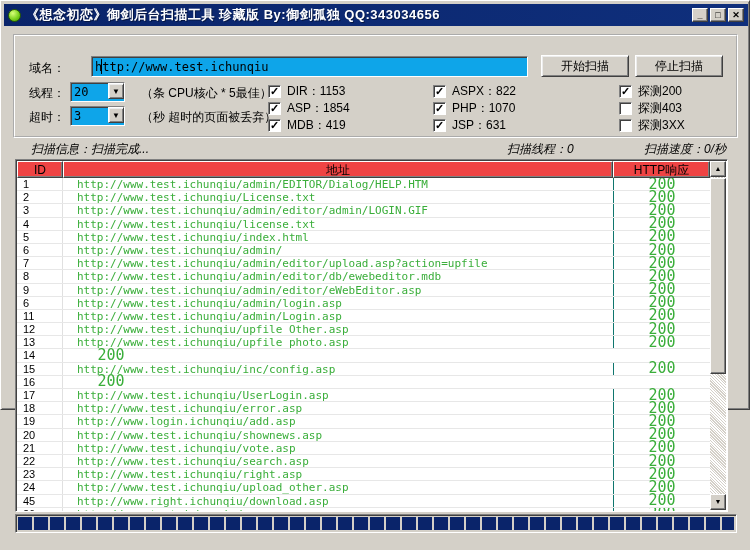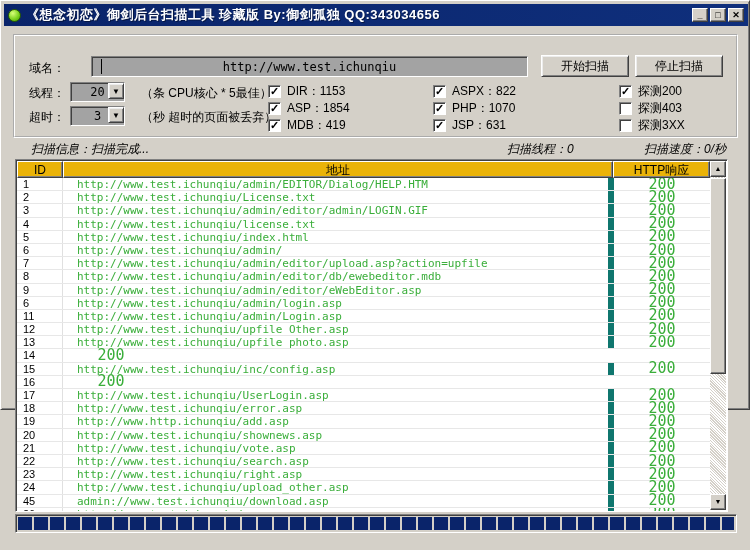--- a/index.html
+++ b/index.html
@@ -21,22 +21,22 @@
     white-space:nowrap; text-shadow:1px 1px 0 rgba(0,0,0,.4); }
   .winbtns { position:absolute; right:4px; top:4px; display:flex; gap:2px; }
   .winbtn { width:16px; height:14px; background:#d4d0c8; font-size:9px; line-height:12px;
     text-align:center; color:#000; font-weight:bold;
     border:1px solid; border-color:#fff #404040 #404040 #fff;
     box-shadow: inset -1px -1px 0 #808080; cursor:default; }
 
   
   .raised { background:#d4d0c8; border:1px solid; border-color:#fff #404040 #404040 #fff;
     box-shadow: inset 1px 1px 0 #ececec, inset -1px -1px 0 #808080; }
-  .sunken { background:#a3a3a3; border:1px solid; border-color:#808080 #fff #fff #808080;
-    box-shadow: inset 1px 1px 0 #404040; text-align: center; }
+  .sunken { background:#0ea5e9; border:1px solid; border-color:#808080 #fff #fff #808080;
+    box-shadow: inset 1px 1px 0 #404040; }
 
   .groupbox { position:absolute; left:12px; top:33px; width:725px; height:104px;
     border:2px groove #fff; }
 
   .lbl { position:absolute; font-size:12px; color:#000; white-space:nowrap; }
 
   .field { position:absolute; font-family:"DejaVu Sans Mono", monospace; font-size:12px;
     color:#000; padding:2px 3px; outline:none; }
   #domain-input { left:76px; top:20px; width:437px; height:21px; }
   .caret { position:absolute; left:86px; top:23px; width:1px; height:15px; background:#000; }
@@ -60,32 +60,32 @@
 
   
   .statusrow { position:absolute; left:14px; top:139px; width:750px; height:16px; font-size:12px;font-style:italic; }
 
   
   .table { position:absolute; left:14px; top:158px; width:713px; height:353px;
     background:#fff; border:1px solid; border-color:#808080 #fff #fff #808080;
     box-shadow: inset 1px 1px 0 #404040; overflow:hidden; }
   .thead { position:absolute; left:1px; top:1px; right:17px; height:17px; display:flex; }
   .th { font-size:12px; color:#000; text-align:center; line-height:16px;
-    background:#eab308; border:1px solid; border-color:#fff #404040 #404040 #fff;
+    background:#ef4444; border:1px solid; border-color:#fff #404040 #404040 #fff;
     box-shadow: inset -1px -1px 0 #808080; overflow:hidden; }
   .th-id { width:46px; } .th-url { flex:1; } .th-http { width:97px; }
 
   .tbody { position:absolute; left:1px; top:18px; right:17px; bottom:0; overflow:hidden; }
   .trow { display:flex; height:13.2px; align-items:center;
     border-bottom:1px solid #e7e7e7; background:#fff; }
   .c-id { width:46px; padding-left:6px; font-size:11px; color:#000;
     border-right:1px solid #e0e0e0; height:100%; line-height:13px; }
   .c-url { flex:1; padding-left:14px; font-family:"DejaVu Sans Mono", monospace;
     font-size:11px; color:var(--green); white-space:nowrap; overflow:hidden;
-    border-right:6px solid #0f766e; height:100%; line-height:13px; }
+    border-right:1px solid #0f766e; height:100%; line-height:13px; }
   .c-http { width:96px; text-align:center; font-family:"DejaVu Sans Mono", monospace;
     font-size:15px; color:var(--green); line-height:13px; }
   .partialwrap { height:6px; overflow:hidden; }
 
   
   .vscroll { position:absolute; top:1px; right:1px; width:16px; bottom:1px;
     background:repeating-linear-gradient(45deg,#ffffff 0 1px,#d4d0c8 1px 2px); }
   .sbtn { position:absolute; left:0; width:16px; height:16px; background:#d4d0c8;
     border:1px solid; border-color:#fff #404040 #404040 #fff;
     box-shadow: inset -1px -1px 0 #808080; font-size:7px; text-align:center;
@@ -277,21 +277,21 @@
     <span class="c-url">http://www.test.ichunqiu/UserLogin.asp</span>
     <span class="c-http">200</span>
   </div>
         <div class="trow">
     <span class="c-id">18</span>
     <span class="c-url">http://www.test.ichunqiu/error.asp</span>
     <span class="c-http">200</span>
   </div>
         <div class="trow">
     <span class="c-id">19</span>
-    <span class="c-url">http://www.http.ichunqiu/add.asp</span>
+    <span class="c-url">http://www.login.ichunqiu/add.asp</span>
     <span class="c-http">200</span>
   </div>
         <div class="trow">
     <span class="c-id">20</span>
     <span class="c-url">http://www.test.ichunqiu/shownews.asp</span>
     <span class="c-http">200</span>
   </div>
         <div class="trow">
     <span class="c-id">21</span>
     <span class="c-url">http://www.test.ichunqiu/vote.asp</span>
@@ -307,21 +307,21 @@
     <span class="c-url">http://www.test.ichunqiu/right.asp</span>
     <span class="c-http">200</span>
   </div>
         <div class="trow">
     <span class="c-id">24</span>
     <span class="c-url">http://www.test.ichunqiu/upload_other.asp</span>
     <span class="c-http">200</span>
   </div>
         <div class="trow">
     <span class="c-id">45</span>
-    <span class="c-url">admin://www.test.ichunqiu/download.asp</span>
+    <span class="c-url">http://www.right.ichunqiu/download.asp</span>
     <span class="c-http">200</span>
   </div>
         <div class="partialwrap">
           <div class="trow">
     <span class="c-id">26</span>
     <span class="c-url">http://www.test.ichunqiu/</span>
     <span class="c-http">200</span>
   </div>
         </div>
       </div>

